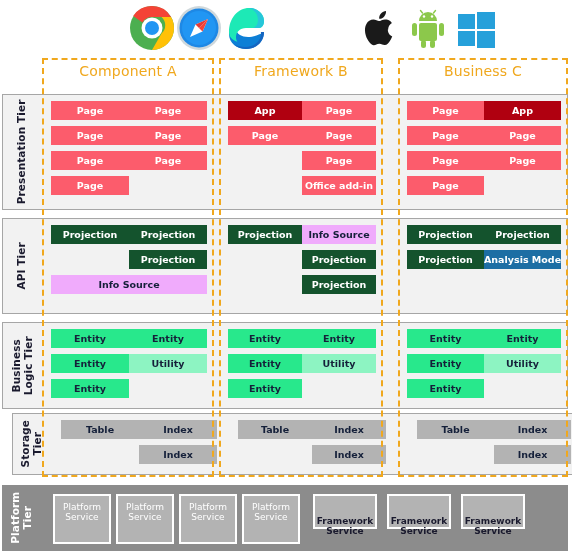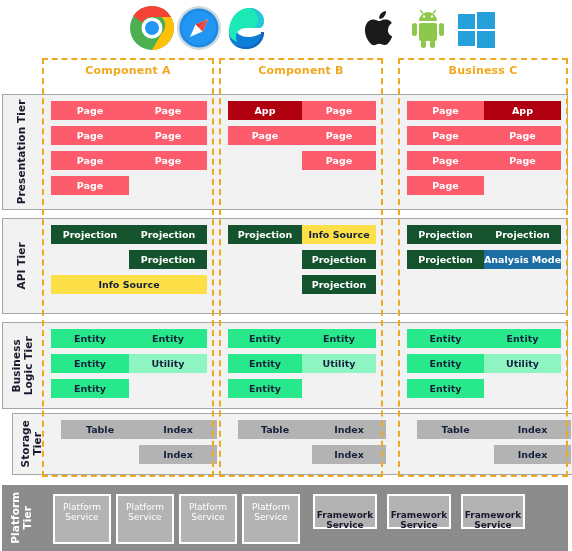--- a/index.html
+++ b/index.html
@@ -55,40 +55,40 @@
     font-size:9.5px;font-weight:bold;
     color:#ffffff;
     white-space:nowrap;
     overflow:hidden;
     box-sizing:border-box;
   }
   .b-page{background:#fc5c6c;}
   .b-app{background:#b00010;}
   .b-addin{background:#fc5c6c;}
   .b-projection{background:#14532d;}
-  .b-infosrc{background:#fde047;color:#15203a;}
+  .b-infosrc{background:#f0abfc;color:#15203a;}
   .b-dataentity{background:#bfe6fb;color:#15203a;}
   .b-analysis{background:#1c6ea4;}
   .b-entity{background:#28e88c;color:#15203a;}
   .b-utility{background:#8df4c2;color:#15203a;}
   .b-table{background:#b3b3b3;color:#15203a;}
   .b-index{background:#b3b3b3;color:#15203a;}
 
   
   #frames{position:absolute;left:0;top:56px;width:572px;height:495px;pointer-events:none;}
   .frame{
     position:absolute;
     border:2px dashed #f0a81e;
     box-sizing:border-box;
     background:transparent;
   }
   .frame-title{
     position:absolute;top:-1px;left:0;right:0;height:24px;
     line-height:24px;text-align:center;
-    color:#f0a81e;font-size:11px;font-weight:bold;
+    color:#f0a81e;font-size:14px;font-weight:normal;
     letter-spacing:.2px;
   }
 
   
   #platform{
     position:absolute;left:2px;width:566px;
     background:#8c8c8c;border:1px solid #8c8c8c;box-sizing:border-box;
   }
   #platform .tier-label span{color:#ffffff;}
   .psvc{
@@ -105,21 +105,21 @@
   }
   .fsvc{
     position:absolute;
     border:2px solid #ffffff;
     background:#b3b3b3;
     box-sizing:border-box;
     color:#1a1a2e;
     font-size:9px;font-weight:bold;
     text-align:center;
     line-height:1.15;
-    padding-top:14px;
+    padding-top:20px;
     white-space:pre-line;
   }
 </style>
 </head>
 <body>
 
 <div id="icon-bar">
     <div class="icon-slot" style="left: 128px;">
       <svg viewBox="0 0 48 48">
       <circle cx="24" cy="24" r="22" fill="#4caf50"></circle>
@@ -235,20 +235,23 @@
               </div>
             </div>
             <div class="row">
               <div class="slot"></div>
               <div class="slot">
                 <div class="box b-page">Page</div>
               </div>
             </div>
             <div class="row">
               <div class="slot"></div>
+              <div class="slot">
+                <div class="box b-addin">Office add-in</div>
+              </div>
             </div>
           </div>
         </div>
         <div class="col" style="left: 358px; width: 170px;">
           <div class="cell-wrap">
             <div class="row">
               <div class="slot">
                 <div class="box b-page">Page</div>
               </div>
               <div class="slot">
@@ -527,18 +530,18 @@
       <div class="fsvc" style="left: 458px; top: 8px; width: 64px; height: 35px;">Framework
 Service</div>
     </div>
   </div>
 
 <div id="frames">
     <div class="frame" style="left: 42px; top: 2px; width: 172px; height: 419px;">
       <div class="frame-title">Component A</div>
     </div>
     <div class="frame" style="left: 219px; top: 2px; width: 164px; height: 419px;">
-      <div class="frame-title">Component B</div>
+      <div class="frame-title">Framework B</div>
     </div>
     <div class="frame" style="left: 398px; top: 2px; width: 170px; height: 419px;">
       <div class="frame-title">Business C</div>
     </div>
   </div>
 
 </body></html>

